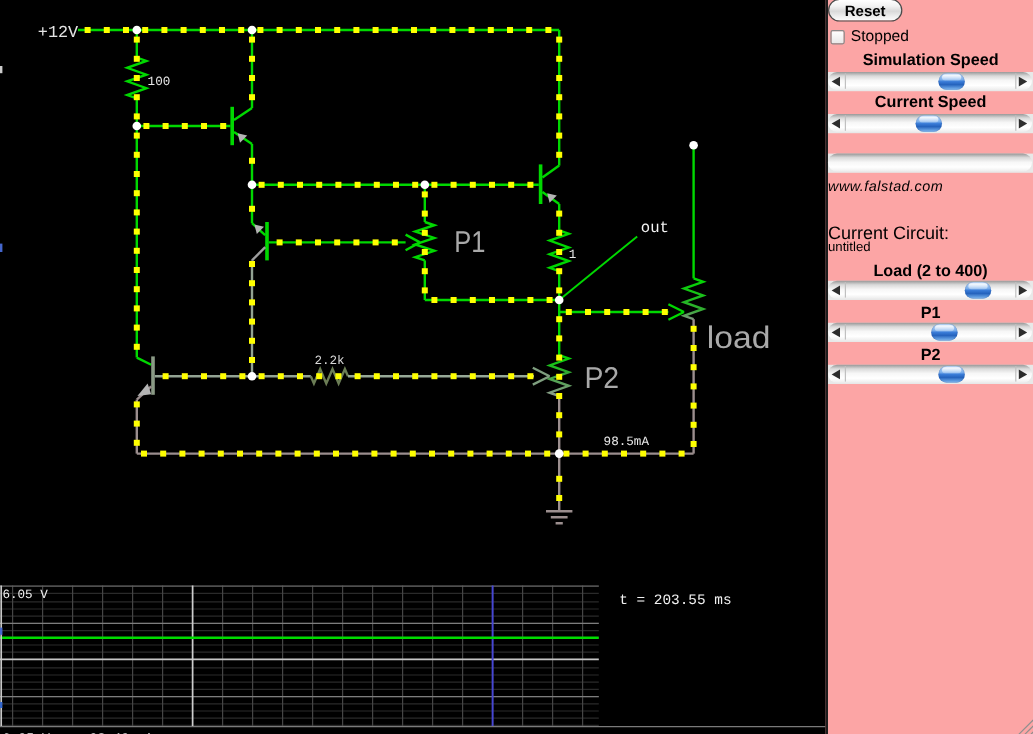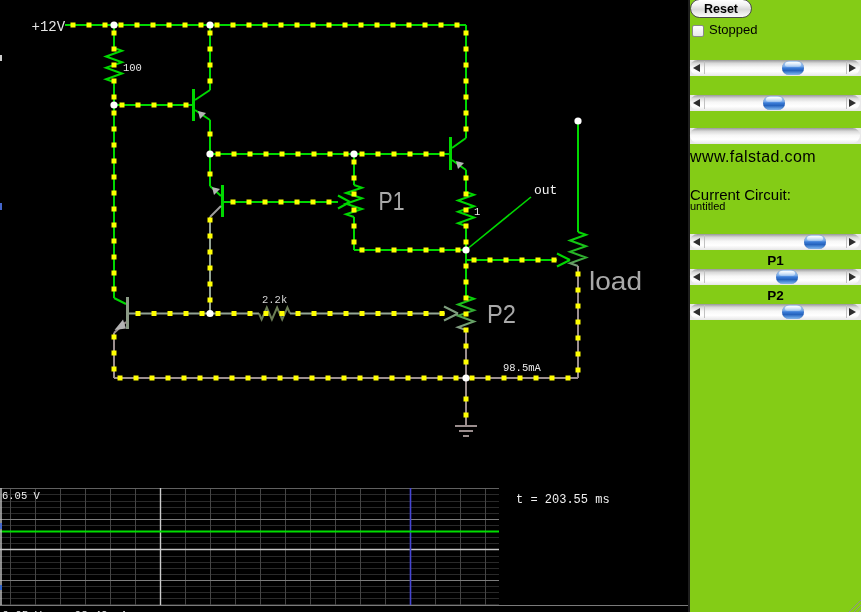--- a/index.html
+++ b/index.html
@@ -1,16 +1,16 @@
 <!DOCTYPE html>
 <html><head><meta charset="utf-8"><style>
 html,body{margin:0;padding:0;width:861px;height:612px;background:#000;overflow:hidden;}
 body{font-family:"Liberation Sans", sans-serif;position:relative;}
 #canvas{position:absolute;left:0;top:0;width:688px;height:612px;background:#000;}
-#panel{position:absolute;left:688px;top:0;width:173px;height:612px;background:#84cc16;border-left:2px solid #1d1d1d;box-sizing:border-box;}
+#panel{position:absolute;left:688px;top:0;width:173px;height:612px;background:#fca5a5;border-left:2px solid #1d1d1d;box-sizing:border-box;}
 #resetbtn{position:absolute;left:0px;top:-1.5px;width:60px;height:17px;border:1.5px solid #4a4a4a;border-radius:10px;
  background:linear-gradient(180deg,#ffffff 0%,#f2f2f2 30%,#d9d9d9 55%,#eeeeee 80%,#fbfbfb 100%);
  font-weight:bold;font-size:12.5px;text-align:center;line-height:18px;color:#000;}
 #chk{position:absolute;left:2px;top:25px;width:10px;height:10px;border:1.2px solid #8a8a8a;border-radius:2px;
  background:linear-gradient(180deg,#ffffff,#e8e8e8);}
 #stoppedlbl{position:absolute;left:19px;top:21.5px;font-size:13px;color:#000;}
 .plabel{position:absolute;left:0;width:100%;text-align:center;font-size:13.5px;font-weight:bold;color:#000;}
 .ptext{position:absolute;left:0px;color:#000;}
 .sbrow{position:absolute;left:0;width:100%;height:16px;background:#e8e8e8;}
 .strack{position:absolute;left:0px;right:1px;top:0;height:15px;border-radius:7.5px;
@@ -354,46 +354,49 @@
 <circle cx="354" cy="154" r="3.6" fill="#ffffff"></circle>
 <circle cx="466" cy="250" r="3.6" fill="#ffffff"></circle>
 <circle cx="210" cy="313.5" r="3.6" fill="#ffffff"></circle>
 <circle cx="466" cy="378" r="3.6" fill="#ffffff"></circle>
 </svg>
 </div>
 <div id="panel">
 <div id="resetbtn">Reset</div>
 <div id="chk"></div>
     <div id="stoppedlbl">Stopped</div>
+<div class="plabel" style="top:41.5px;">Simulation Speed</div>
 <div class="sbrow" style="top:60px;">
       <div class="strack"></div>
       <div class="seam" style="left:14px;"></div>
       <div class="seam" style="right:14px;"></div>
       <div class="arr arl"></div>
       <div class="arr arr-r"></div>
       <div class="thumb" style="left:92px;">
         <div class="gloss"></div>
       </div>
     </div>
+<div class="plabel" style="top:77px;">Current Speed</div>
 <div class="sbrow" style="top:95px;">
       <div class="strack"></div>
       <div class="seam" style="left:14px;"></div>
       <div class="seam" style="right:14px;"></div>
       <div class="arr arl"></div>
       <div class="arr arr-r"></div>
       <div class="thumb" style="left:73px;">
         <div class="gloss"></div>
       </div>
     </div>
 <div class="sbrow" style="top:128px;">
       <div class="strack"></div>
     </div>
-<div class="ptext" style="top:148px;font-size:16px;letter-spacing:0.4px;">www.falstad.com</div>
+<div class="ptext" style="top:148px;font-size:12px;letter-spacing:0.4px;font-style:italic;">www.falstad.com</div>
 <div class="ptext" style="top:186px;font-size:15px;">Current Circuit:</div>
 <div class="ptext" style="top:200px;font-size:11px;text-align:center;">untitled</div>
+<div class="plabel" style="top:217.5px;">Load (2 to 400)</div>
 <div class="sbrow" style="top:234px;">
       <div class="strack"></div>
       <div class="seam" style="left:14px;"></div>
       <div class="seam" style="right:14px;"></div>
       <div class="arr arl"></div>
       <div class="arr arr-r"></div>
       <div class="thumb" style="left:114px;">
         <div class="gloss"></div>
       </div>
     </div>

